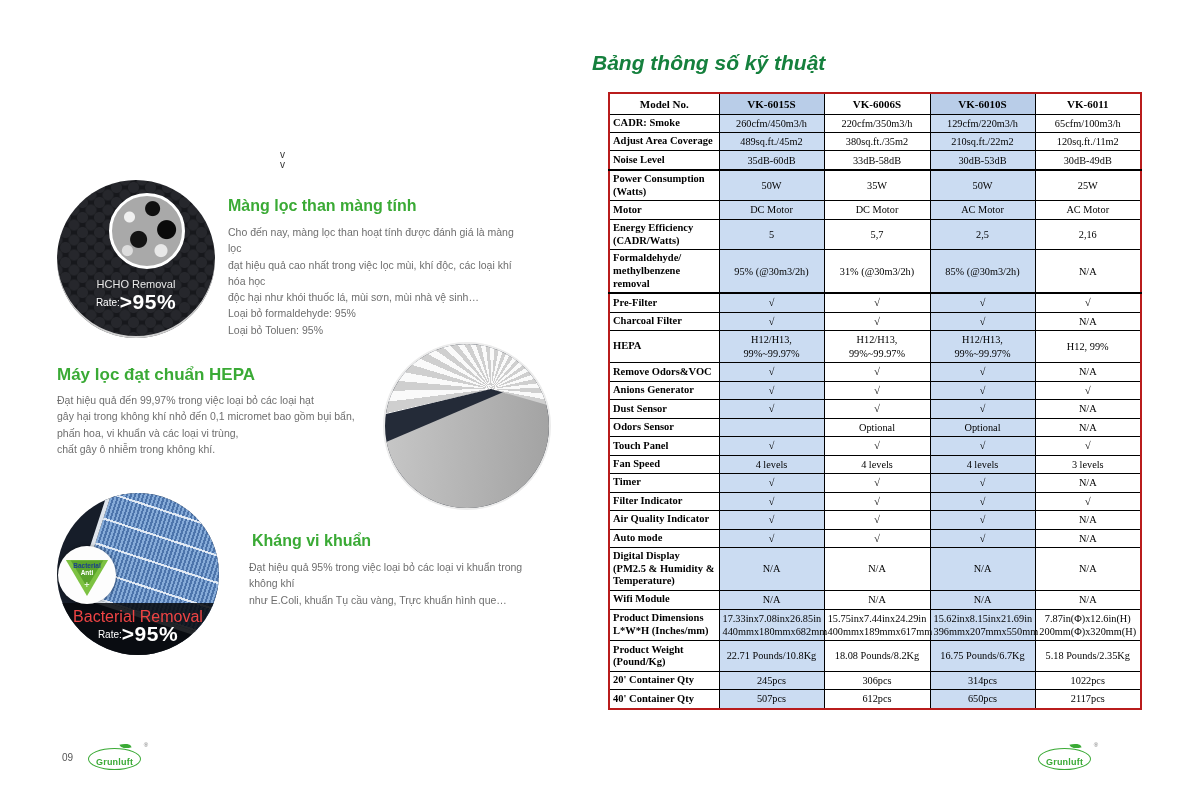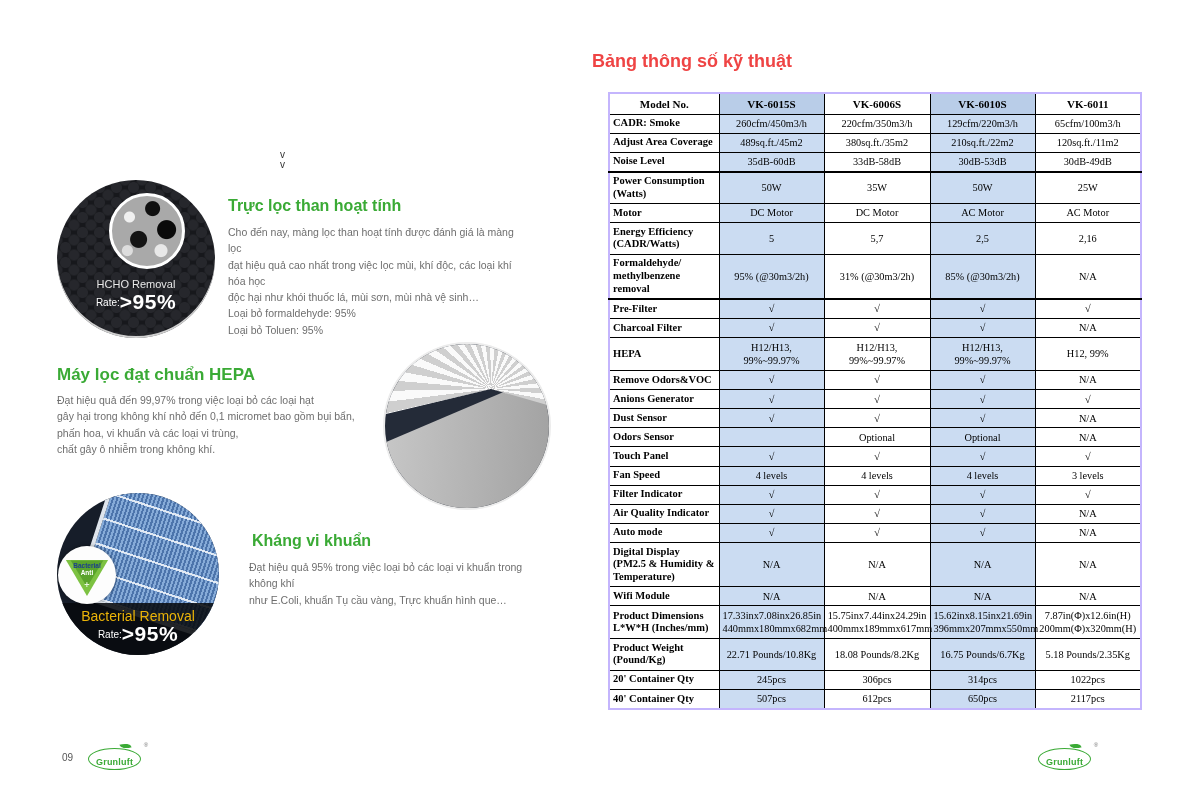--- a/index.html
+++ b/index.html
@@ -58,41 +58,41 @@
     box-shadow: -7px 7px 0 #2b2b30; }
 
   
   #circle3 { left:57px; top:493px; width:162px; height:162px; background:#161d29; }
   .c3-filter { position:absolute; left:38px; top:-30px; width:180px; height:165px;
     transform: rotate(18deg); border:4px solid #dfe5ec;
     background:
       repeating-linear-gradient(0deg, rgba(238,243,249,.9) 0 2px, transparent 2px 26px),
       repeating-linear-gradient(90deg, #86abd8 0 2px, #4c74ab 2px 4px); }
   .c3-band { position:absolute; left:0; top:110px; width:100%; height:52px; background:rgba(8,10,14,.88); }
-  #circle3 .badge-line1 { top:5px; font-size:14px; color:#eab308; }
+  #circle3 .badge-line1 { top:5px; font-size:16px; color:#ef4444; }
   #circle3 .badge-line2 { top:19px; }
   .anti-badge { position:absolute; left:1px; top:53px; width:58px; height:58px; border-radius:50%;
     background:#fdfdfd; box-shadow:0 0 4px rgba(0,0,0,.4); }
   .anti-tri { position:absolute; left:7px; top:6px; width:44px; height:44px;
     background:#7dc242; clip-path: polygon(50% 100%, 2% 18%, 98% 18%); }
   .anti-tri-inner { position:absolute; left:12px; top:11px; width:34px; height:30px;
     background:#5aa32c; clip-path: polygon(50% 100%, 2% 12%, 98% 12%); }
   .anti-text { position:absolute; left:0; top:16px; width:58px; text-align:center;
     font-size:6.5px; font-weight:bold; color:#1c3e8f; line-height:1.15; }
   .anti-text .w2 { color:#ffffff; }
   .anti-plus { position:absolute; left:0; top:34px; width:58px; text-align:center;
     color:#eaf6df; font-size:9px; font-weight:bold; }
 
   
-  .table-title { position:absolute; left:592px; top:51px; font-size:18px; font-weight:bold; color:#ef4444; }
+  .table-title { position:absolute; left:592px; top:51px; font-size:21px; font-weight:bold; color:#15803d;font-style:italic; }
   .spec-wrap { position:absolute; left:608px; top:92px; }
   table.spec { border-collapse:collapse; width:532px; height:618px; table-layout:fixed;
     font-family:"Liberation Serif","DejaVu Serif",serif; color:#000; }
   table.spec th, table.spec td { border:1px solid #000; vertical-align:middle; padding:2px 3px; }
-  table.spec { border:2px solid #c4b5fd; }
+  table.spec { border:2px solid #b91c1c; }
   thead th { font-size:11px; font-weight:bold; text-align:center; height:21px; }
   tbody th.rowlabel { font-size:10.5px; font-weight:bold; text-align:left; white-space:pre-line; line-height:1.2; }
   tbody td { font-size:10.3px; text-align:center; white-space:pre-line; line-height:1.3; }
   .hl { background:#cbdcf2; }
   .hl-head { background:#b9cde8; }
   tbody tr:nth-child(4) th, tbody tr:nth-child(4) td { border-top-width:2px; }
   tbody tr:nth-child(8) th, tbody tr:nth-child(8) td { border-top-width:2px; }
   thead tr th { border-bottom-width:2px; }
 
   
@@ -115,21 +115,21 @@
 
   <div class="chevrons">v
 v</div>
 
   <div class="round" id="circle1">
     <div class="inset-circle"></div>
     <div class="badge-line1">HCHO Removal</div>
     <div class="badge-line2"><span class="rate">Rate:</span><span class="val">&gt;95%</span></div>
   </div>
 
-  <div class="sec-heading" id="s1-head">Trực lọc than hoạt tính</div>
+  <div class="sec-heading" id="s1-head">Màng lọc than màng tính</div>
   <div class="sec-body" id="s1-body">Cho đến nay, màng lọc than hoạt tính được đánh giá là màng lọc
 đạt hiệu quả cao nhất trong việc lọc mùi, khí độc, các loại khí hóa học
 độc hại như khói thuốc lá, mùi sơn, mùi nhà vệ sinh…
 Loại bỏ formaldehyde: 95%
 Loại bỏ Toluen: 95%</div>
 
   <div class="sec-heading" id="s2-head">Máy lọc đạt chuẩn HEPA</div>
   <div class="sec-body" id="s2-body">Đạt hiệu quả đến 99,97% trong việc loại bỏ các loại hạt
 gây hại trong không khí nhỏ đến 0,1 micromet bao gồm bụi bẩn,
 phấn hoa, vi khuẩn và các loại vi trùng,
@@ -288,20 +288,27 @@
             <td>√</td>
           </tr>
           <tr>
             <th class="rowlabel">Fan Speed</th>
             <td class="hl">4 levels</td>
             <td>4 levels</td>
             <td class="hl">4 levels</td>
             <td>3 levels</td>
           </tr>
           <tr>
+            <th class="rowlabel">Timer</th>
+            <td class="hl">√</td>
+            <td>√</td>
+            <td class="hl">√</td>
+            <td>N/A</td>
+          </tr>
+          <tr>
             <th class="rowlabel">Filter Indicator</th>
             <td class="hl">√</td>
             <td>√</td>
             <td class="hl">√</td>
             <td>√</td>
           </tr>
           <tr>
             <th class="rowlabel">Air Quality Indicator</th>
             <td class="hl">√</td>
             <td>√</td>

